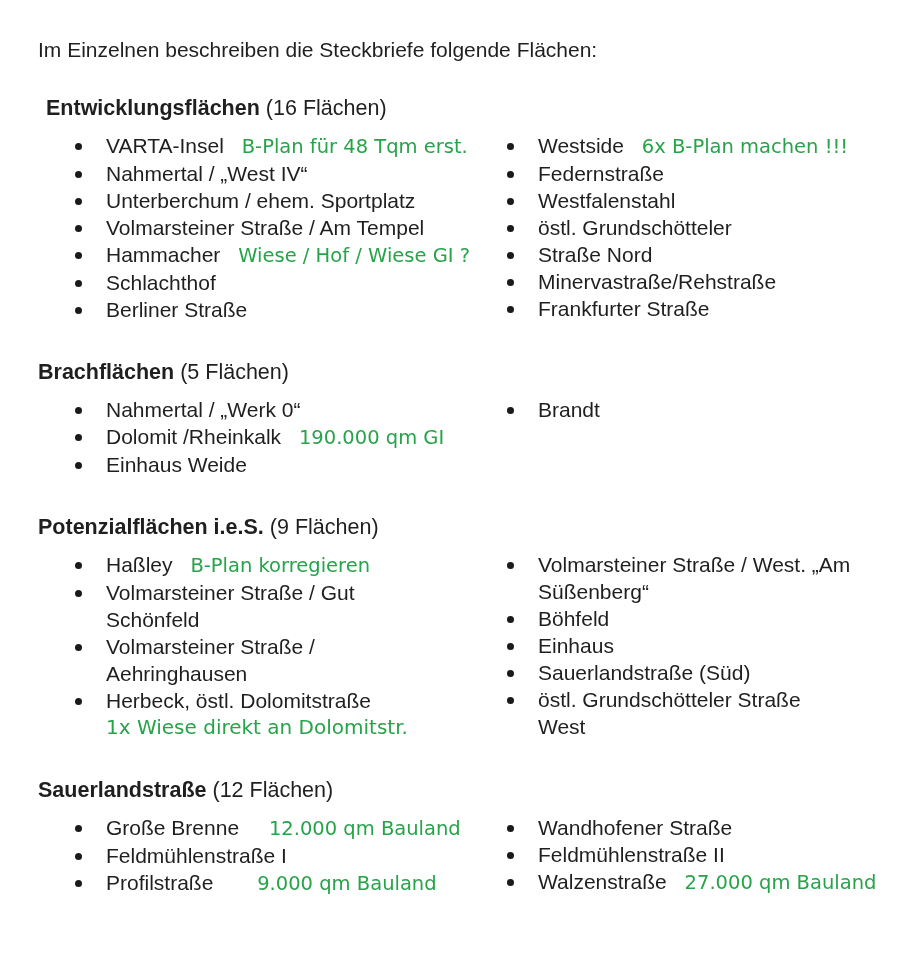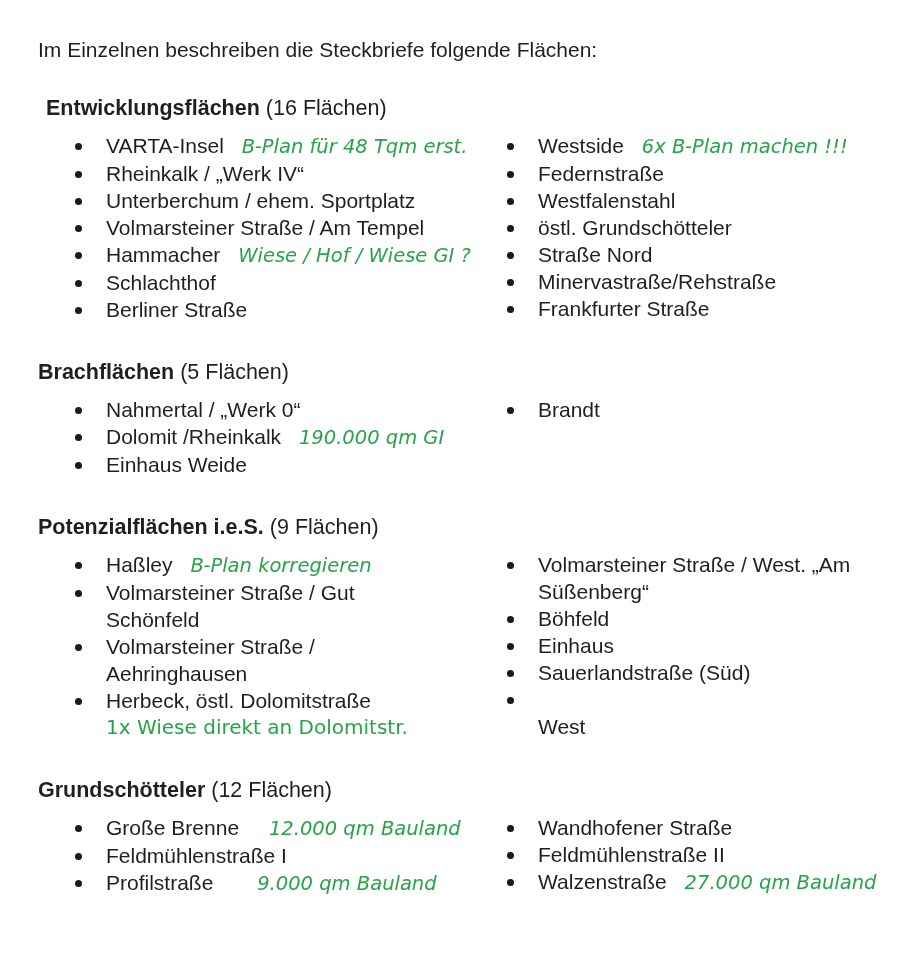--- a/index.html
+++ b/index.html
@@ -53,21 +53,20 @@
     width: 7px;
     height: 7px;
     border-radius: 50%;
     background: #1a1a1a;
   }
   .note {
     font-family: "DejaVu Sans", sans-serif;
     font-size: 19.5px;
     color: var(--note-green, #27a34a);
     margin-left: 12px;
-    font-style: italic;
   }
   .note.gap-medium { margin-left: 24px; }
   .note.gap-wide   { margin-left: 38px; }
   .note-block {
     font-family: "DejaVu Sans", sans-serif;
     font-size: 20px;
     color: var(--note-green, #27a34a);
     line-height: 27px;
   }
 </style>
@@ -75,21 +74,21 @@
 <body>
 
 <div class="page">
   <p class="intro">Im Einzelnen beschreiben die Steckbriefe folgende Flächen:</p>
   <div id="sections">
       <section class="section">
         <h2 class="section-heading"><span class="t">Entwicklungsflächen</span> <span class="c">(16 Flächen)</span></h2>
         <div class="cols">
           <ul class="col col-left">
             <li class="item"><span class="main">VARTA-Insel</span> <span class="note">B-Plan für 48 Tqm erst.</span></li>
-            <li class="item"><span class="main">Rheinkalk / „Werk IV“</span></li>
+            <li class="item"><span class="main">Nahmertal / „West IV“</span></li>
             <li class="item"><span class="main">Unterberchum / ehem. Sportplatz</span></li>
             <li class="item"><span class="main">Volmarsteiner Straße / Am Tempel</span></li>
             <li class="item"><span class="main">Hammacher</span> <span class="note">Wiese / Hof / Wiese GI ?</span></li>
             <li class="item"><span class="main">Schlachthof</span></li>
             <li class="item"><span class="main">Berliner Straße</span></li>
           </ul>
           <ul class="col col-right">
             <li class="item"><span class="main">Westside</span> <span class="note">6x B-Plan machen !!!</span></li>
             <li class="item"><span class="main">Federnstraße</span></li>
             <li class="item"><span class="main">Westfalenstahl</span></li>
@@ -120,26 +119,26 @@
             <li class="item"><span class="main">Haßley</span> <span class="note">B-Plan korregieren</span></li>
             <li class="item"><span class="main"><span>Volmarsteiner Straße / Gut</span><br><span>Schönfeld</span></span></li>
             <li class="item"><span class="main"><span>Volmarsteiner Straße /</span><br><span>Aehringhausen</span></span></li>
             <li class="item"><span class="main">Herbeck, östl. Dolomitstraße</span><div class="note-block">1x Wiese direkt an Dolomitstr.</div></li>
           </ul>
           <ul class="col col-right">
             <li class="item"><span class="main"><span>Volmarsteiner Straße / West. „Am</span><br><span>Süßenberg“</span></span></li>
             <li class="item"><span class="main">Böhfeld</span></li>
             <li class="item"><span class="main">Einhaus</span></li>
             <li class="item"><span class="main">Sauerlandstraße (Süd)</span></li>
-            <li class="item"><span class="main"><br><span>West</span></span></li>
+            <li class="item"><span class="main"><span>östl. Grundschötteler Straße</span><br><span>West</span></span></li>
           </ul>
         </div>
       </section>
       <section class="section">
-        <h2 class="section-heading"><span class="t">Grundschötteler</span> <span class="c">(12 Flächen)</span></h2>
+        <h2 class="section-heading"><span class="t">Sauerlandstraße</span> <span class="c">(12 Flächen)</span></h2>
         <div class="cols">
           <ul class="col col-left">
             <li class="item"><span class="main">Große Brenne</span> <span class="note gap-medium">12.000 qm Bauland</span></li>
             <li class="item"><span class="main">Feldmühlenstraße I</span></li>
             <li class="item"><span class="main">Profilstraße</span> <span class="note gap-wide">9.000 qm Bauland</span></li>
           </ul>
           <ul class="col col-right">
             <li class="item"><span class="main">Wandhofener Straße</span></li>
             <li class="item"><span class="main">Feldmühlenstraße II</span></li>
             <li class="item"><span class="main">Walzenstraße</span> <span class="note">27.000 qm Bauland</span></li>

